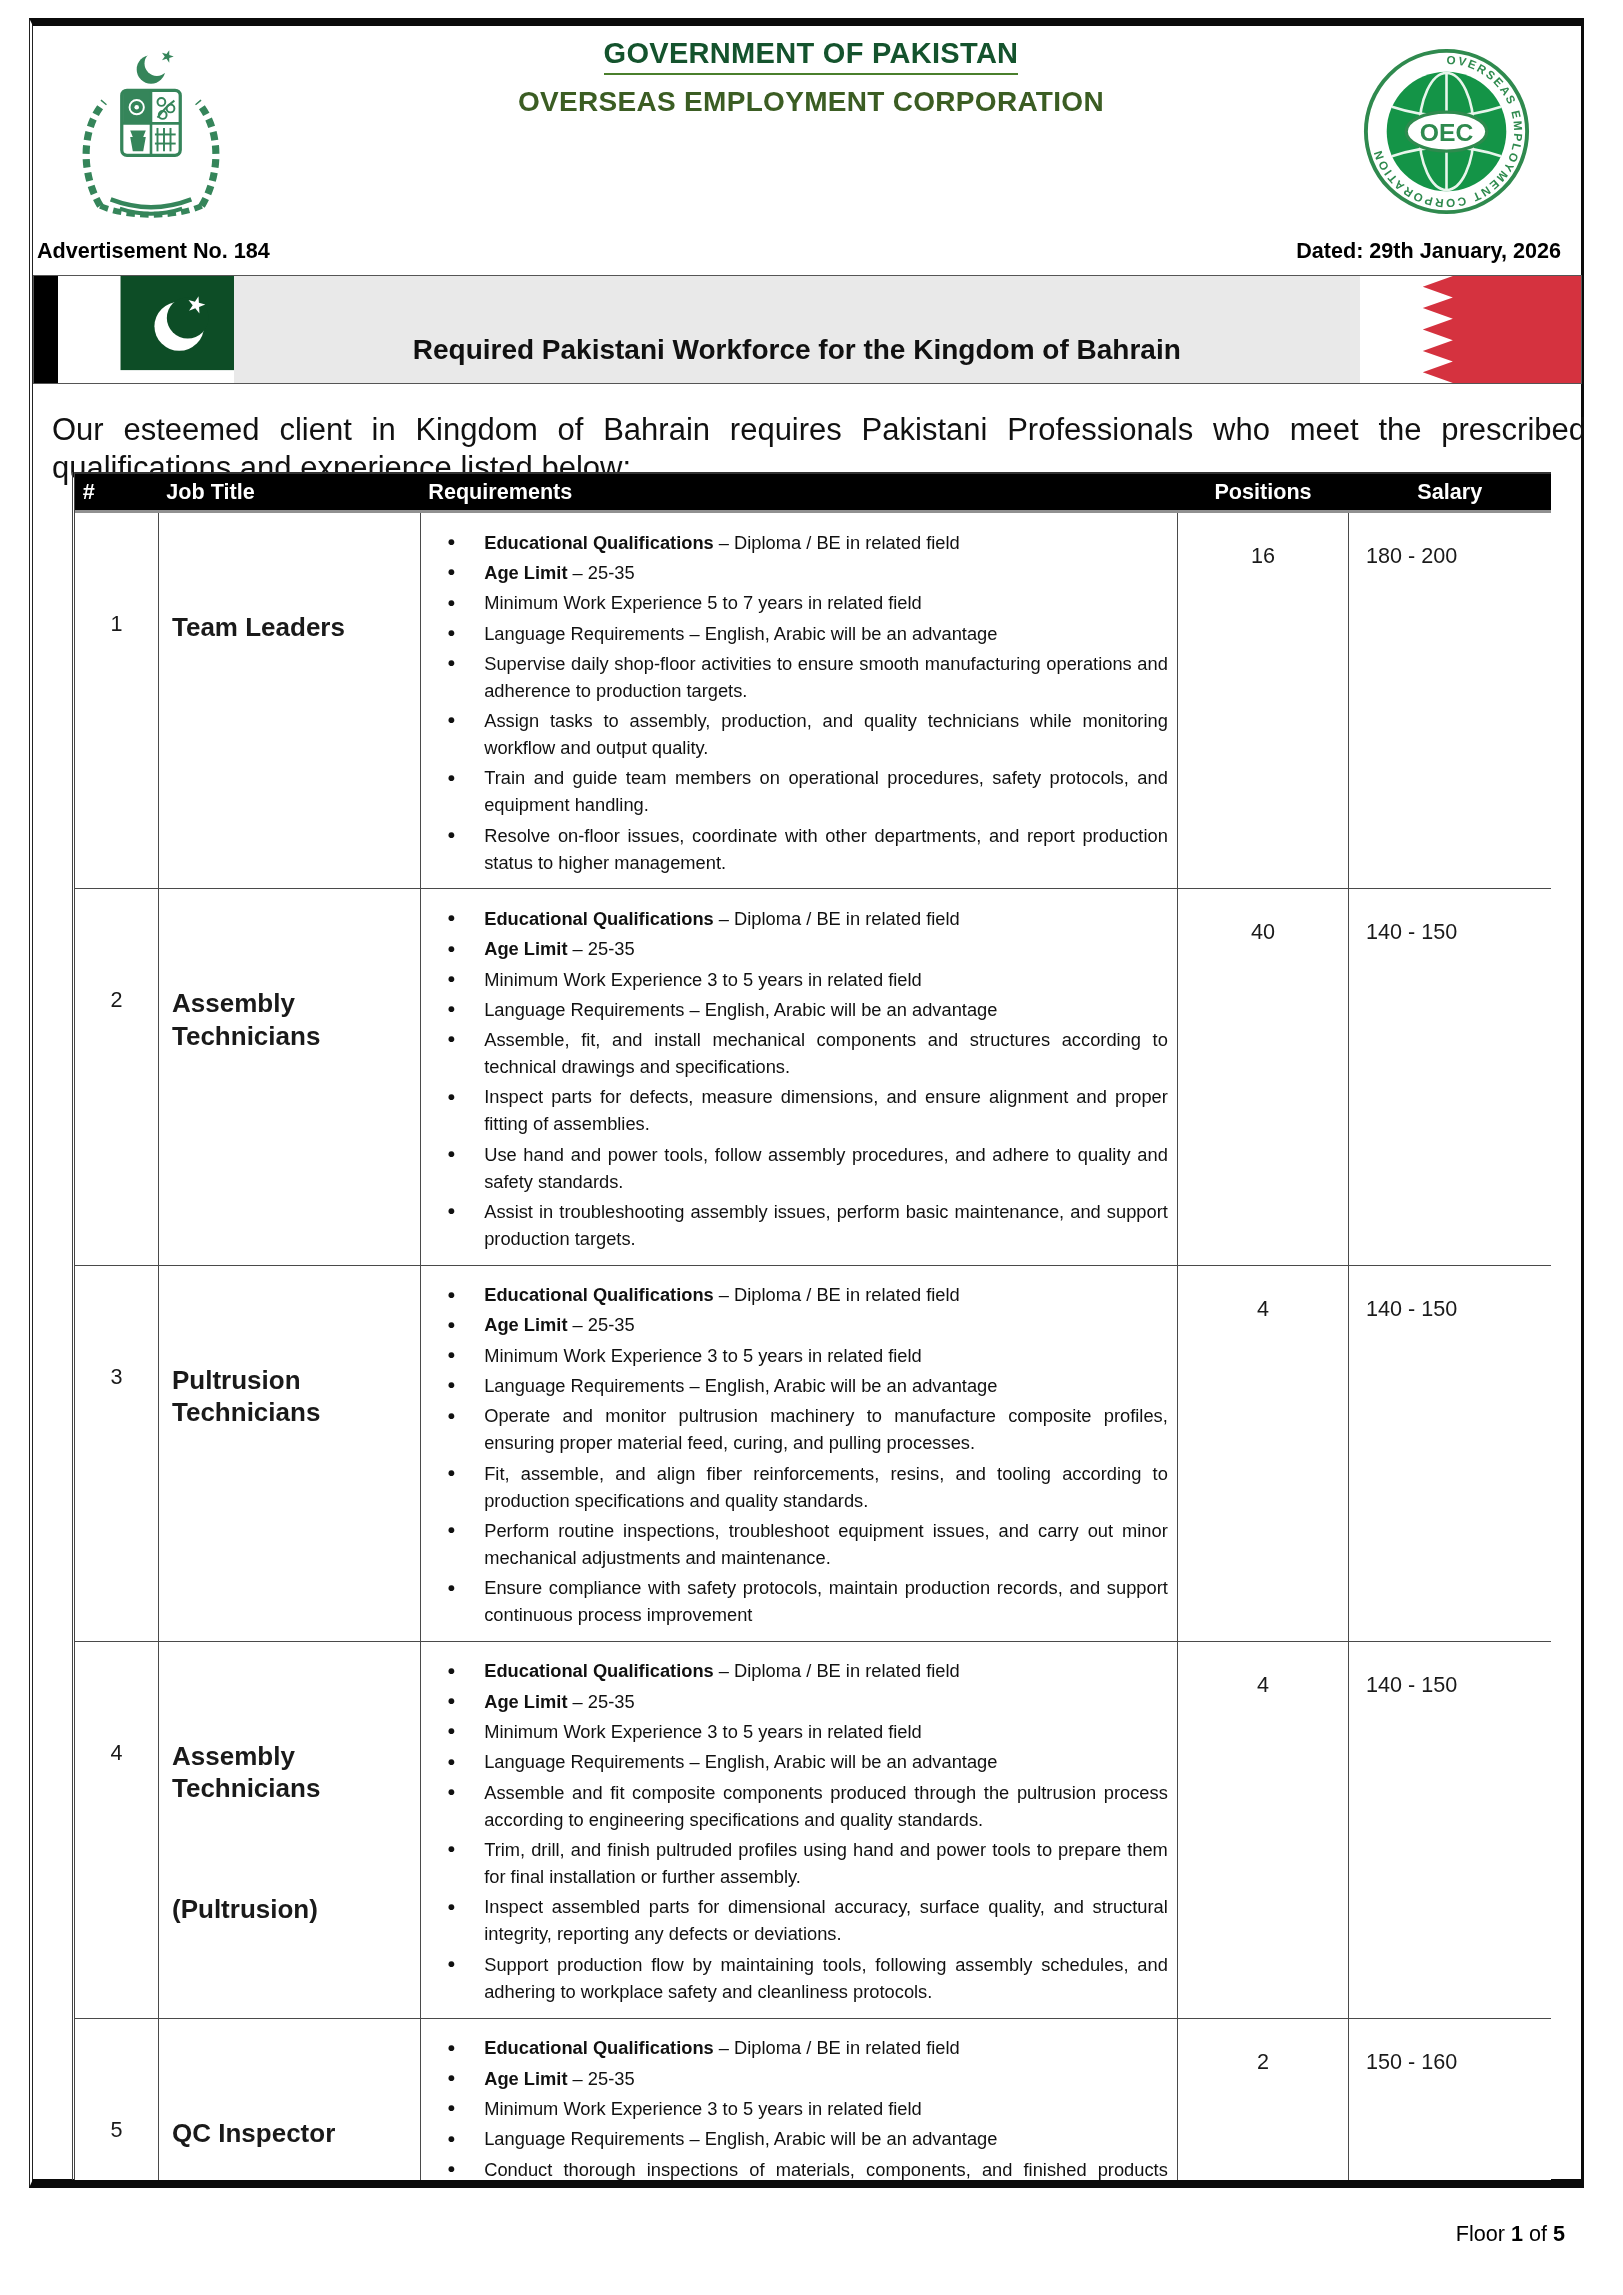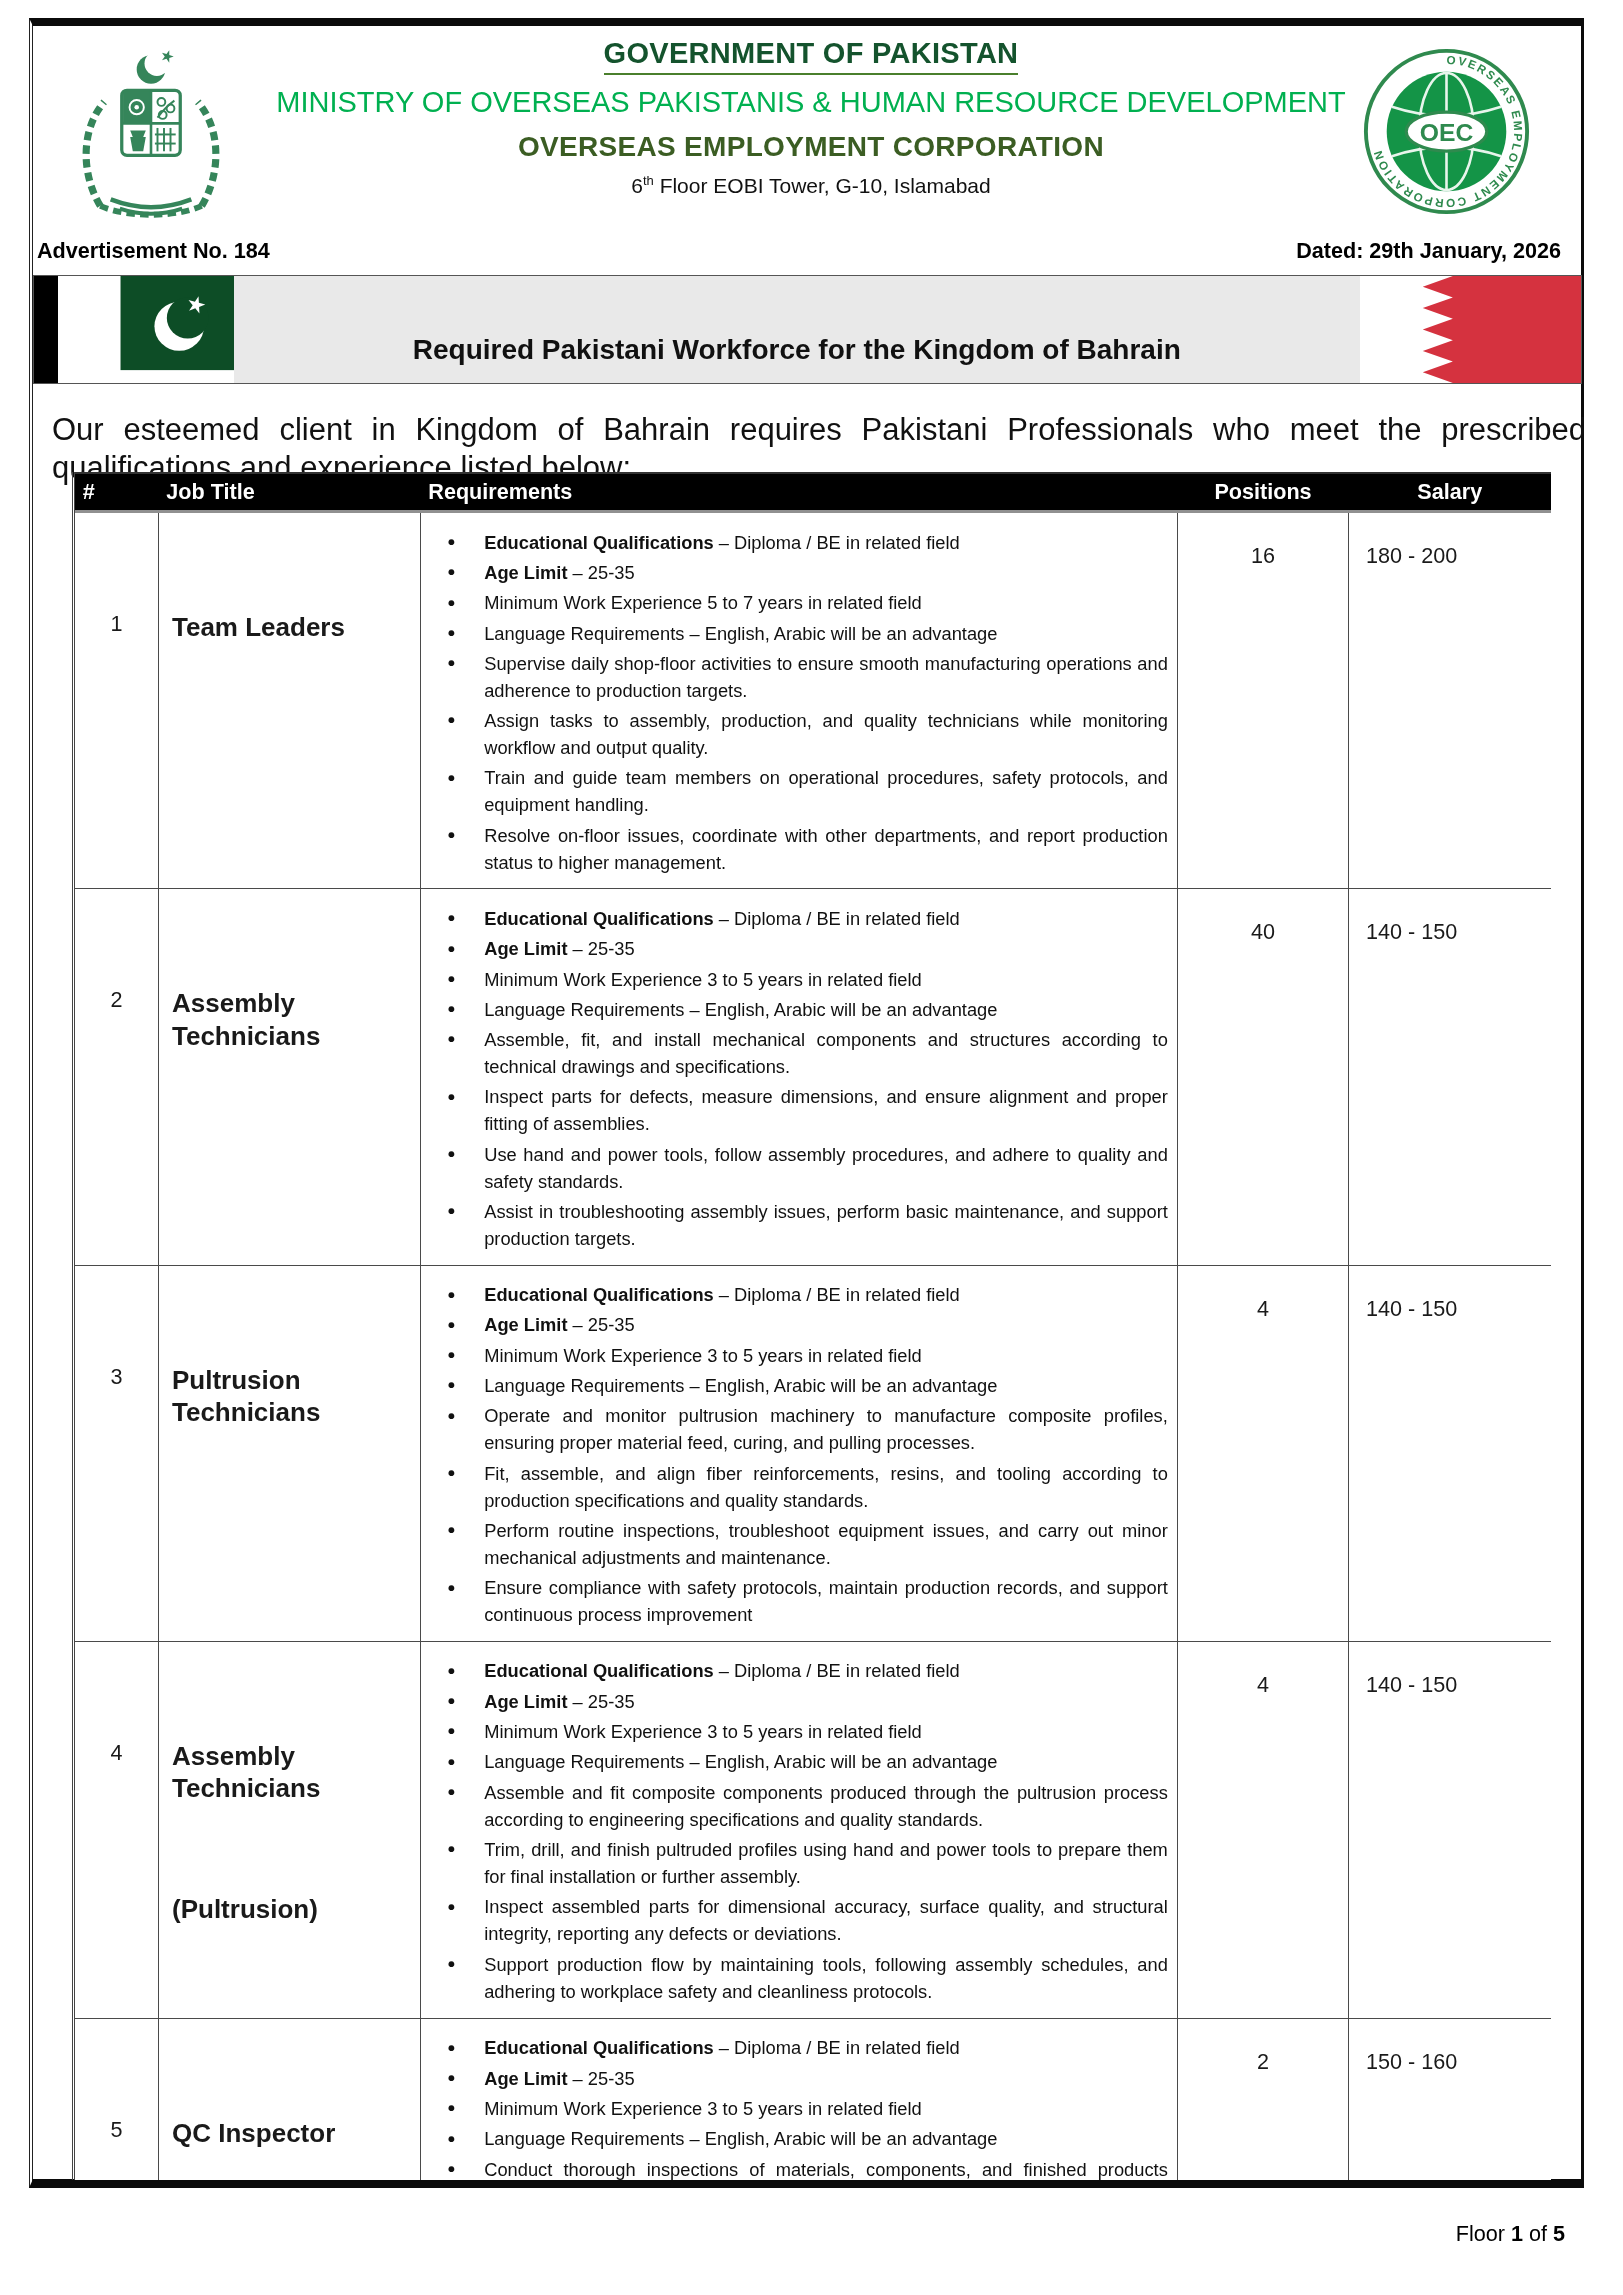--- a/index.html
+++ b/index.html
@@ -113,23 +113,21 @@
         <path d="M23,46 Q65,60 107,46"></path>
         <path d="M23,84 Q65,70 107,84"></path>
       </g>
       <ellipse cx="65" cy="65" rx="31" ry="15" fill="#ffffff" stroke="#2f8a4e" stroke-width="2.5"></ellipse>
       <text x="65" y="72" font-size="19" font-weight="bold" fill="#2f8a4e" text-anchor="middle" font-family="Liberation Sans, sans-serif">OEC</text>
     </svg>
   </div>
 
   <div class="head-center">
     <div><span class="gov">GOVERNMENT OF PAKISTAN</span></div>
-    <div class="ministry">MINISTRY OF OVERSEAS PAKISTANIS &amp; HUMAN RESOURCE DEVELOPMENT</div>
     <div class="corp">OVERSEAS EMPLOYMENT CORPORATION</div>
-    <div class="addr"><span>6</span><sup>th</sup><span> Floor EOBI Tower, G-10, Islamabad</span></div>
   </div>
 
   <div class="adv-line">
     <span>Advertisement No. 184</span>
     <span>Dated: 29th January, 2026</span>
   </div>
 
   <div class="banner">
     <div class="banner-black"></div>
     <div class="banner-gap"></div>

